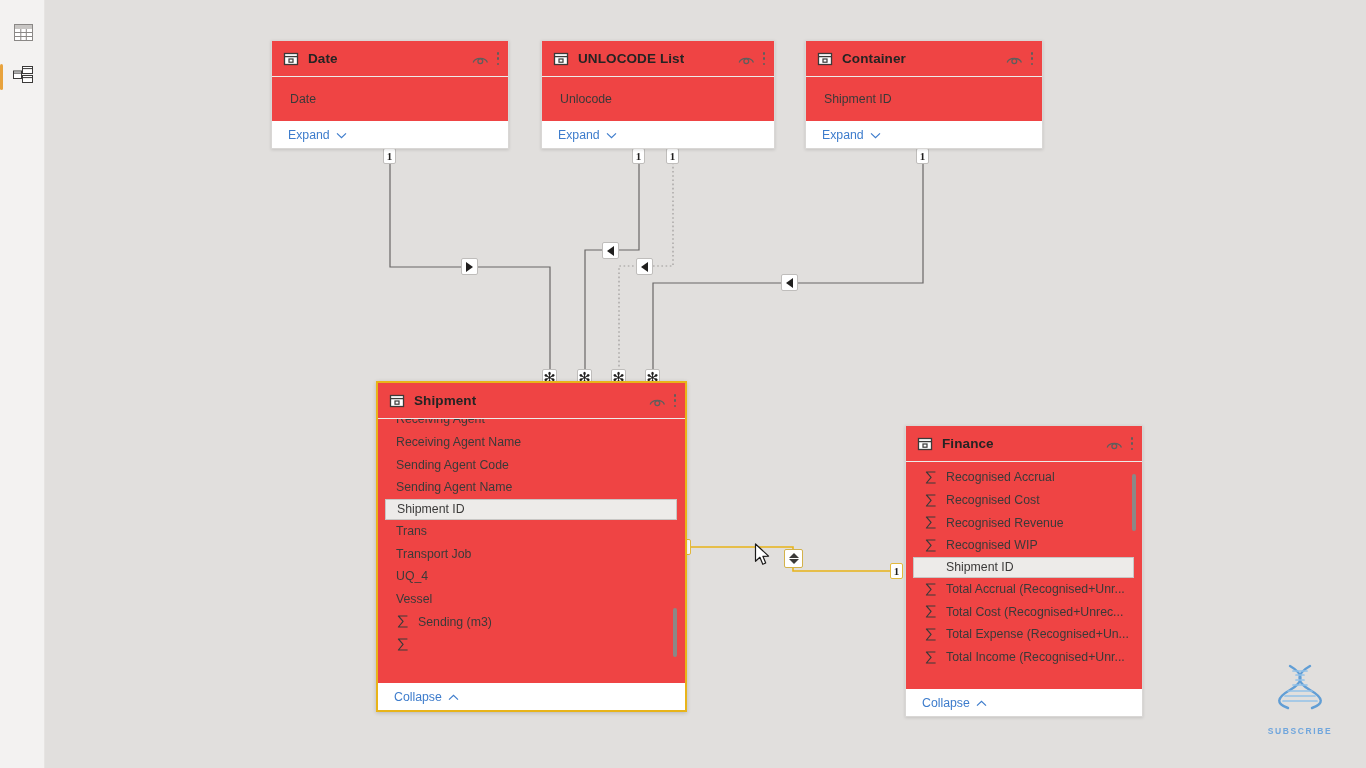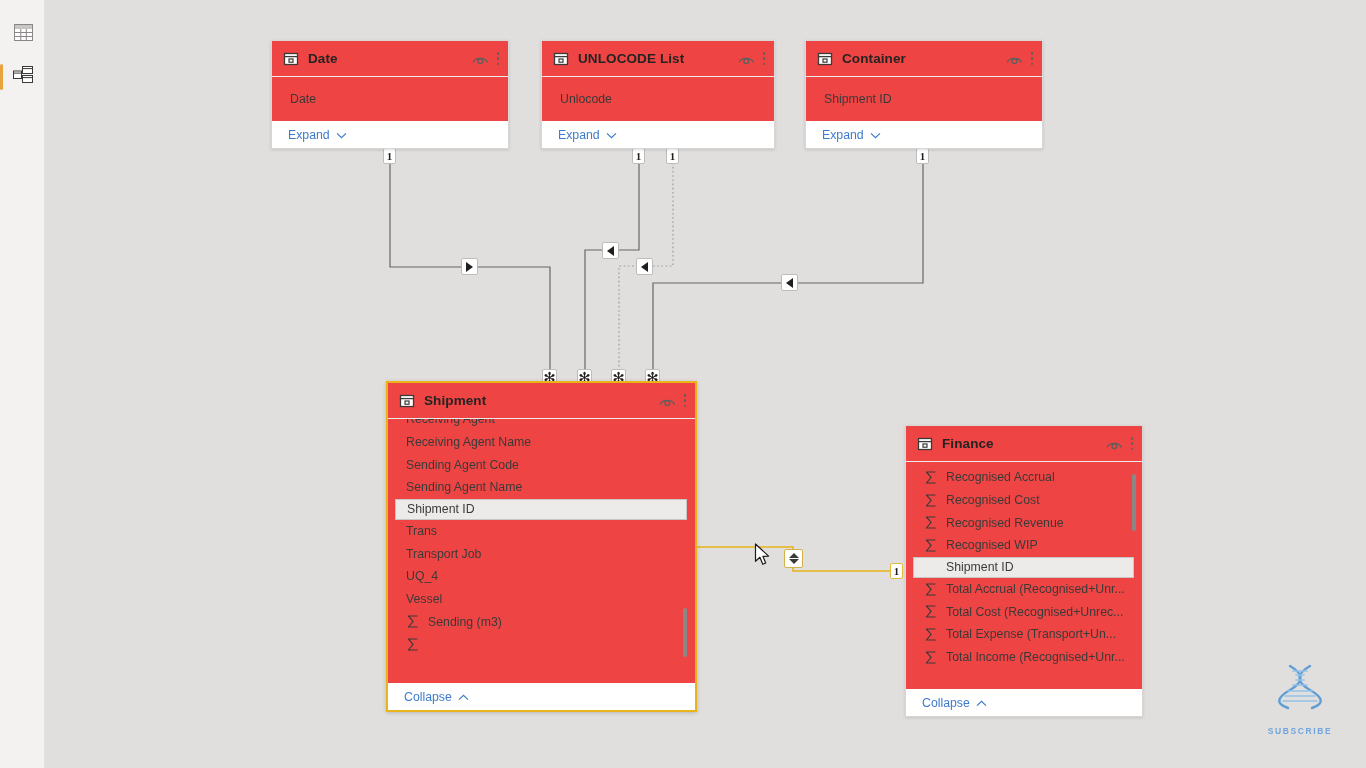--- a/index.html
+++ b/index.html
@@ -325,21 +325,21 @@
       <div class="card-foot">
         <span>Expand</span>
         <span class="chev">
           <svg width="11" height="7" viewBox="0 0 11 7">
               <path d="M1 1.4 L5.5 5.6 L10 1.4" fill="none" stroke="#3d7ccc" stroke-width="1.2"></path>
             </svg>
         </span>
       </div>
     </div>
 
-    <div class="card selected" style="left:341px;top:381px;width:311px;height:331px;">
+    <div class="card selected" style="left:331px;top:381px;width:311px;height:331px;">
       <div class="card-head">
         <span class="tbl-icon">
           <svg width="16" height="16" viewBox="0 0 16 16">
             <rect x="1.5" y="2.5" width="13" height="11" fill="#fff" stroke="#3b3a39" stroke-width="1.3"></rect>
             <line x1="1.5" y1="5.6" x2="14.5" y2="5.6" stroke="#3b3a39" stroke-width="1.3"></line>
             <rect x="6" y="8" width="4" height="3.2" fill="none" stroke="#3b3a39" stroke-width="1.2"></rect>
           </svg>
         </span>
         <span class="card-title">Shipment</span>
         <span class="head-tools">
@@ -493,21 +493,21 @@
                 </svg>
               </span>
             <span>Total Cost (Recognised+Unrec...</span>
           </div>
           <div class="field">
             <span class="sig">
                 <svg width="12" height="13" viewBox="0 0 12 13">
                   <path d="M10.4 1 H1.4 L6.1 6.4 L1.4 12 H10.6" fill="none" stroke="#3b3a39" stroke-width="1.15" stroke-linejoin="round"></path>
                 </svg>
               </span>
-            <span>Total Expense (Transport+Un...</span>
+            <span>Total Expense (Recognised+Un...</span>
           </div>
           <div class="field">
             <span class="sig">
                 <svg width="12" height="13" viewBox="0 0 12 13">
                   <path d="M10.4 1 H1.4 L6.1 6.4 L1.4 12 H10.6" fill="none" stroke="#3b3a39" stroke-width="1.15" stroke-linejoin="round"></path>
                 </svg>
               </span>
             <span>Total Income (Recognised+Unr...</span>
           </div>
         </div>

